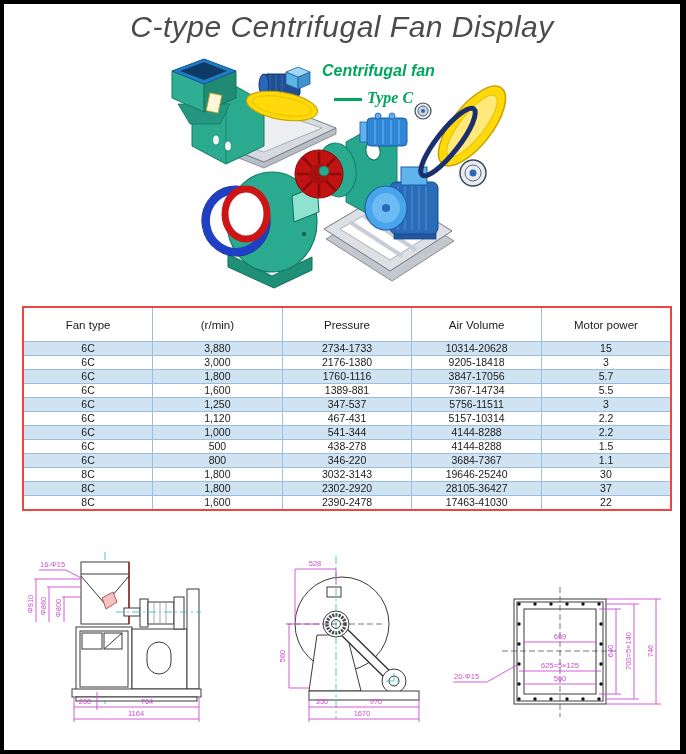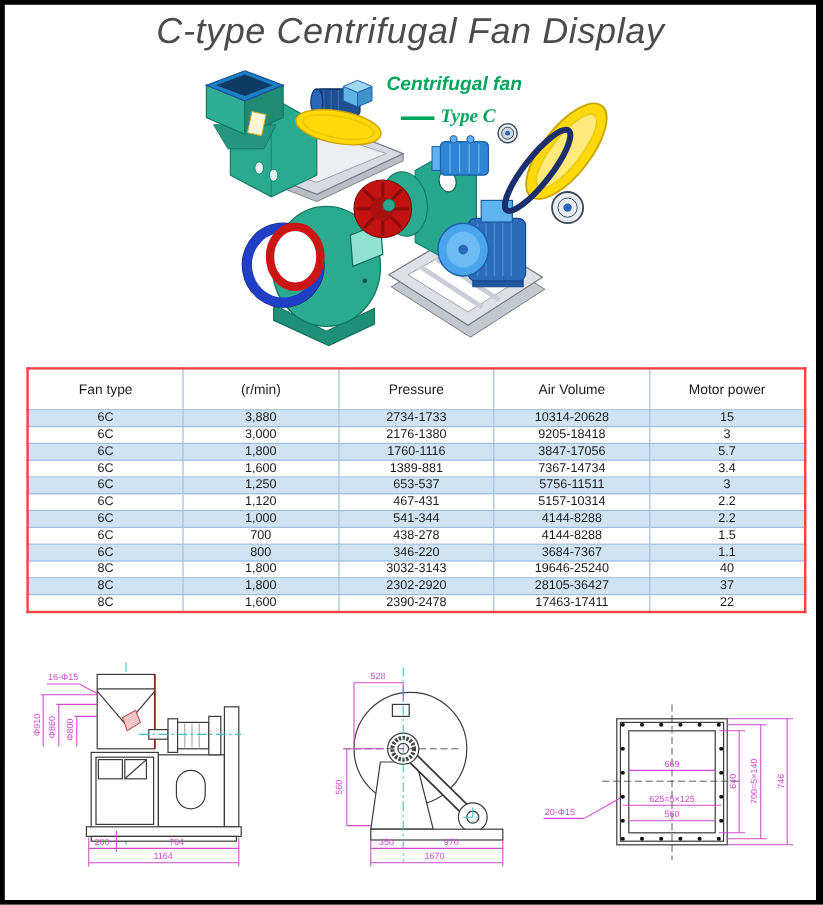--- a/index.html
+++ b/index.html
@@ -204,76 +204,76 @@
           <td>1,800</td>
           <td>1760-1116</td>
           <td>3847-17056</td>
           <td>5.7</td>
         </tr>
       <tr>
           <td>6C</td>
           <td>1,600</td>
           <td>1389-881</td>
           <td>7367-14734</td>
-          <td>3.4</td>
+          <td>5.5</td>
         </tr>
       <tr>
           <td>6C</td>
           <td>1,250</td>
-          <td>653-537</td>
+          <td>347-537</td>
           <td>5756-11511</td>
           <td>3</td>
         </tr>
       <tr>
           <td>6C</td>
           <td>1,120</td>
           <td>467-431</td>
           <td>5157-10314</td>
           <td>2.2</td>
         </tr>
       <tr>
           <td>6C</td>
           <td>1,000</td>
           <td>541-344</td>
           <td>4144-8288</td>
           <td>2.2</td>
         </tr>
       <tr>
           <td>6C</td>
-          <td>700</td>
+          <td>500</td>
           <td>438-278</td>
           <td>4144-8288</td>
           <td>1.5</td>
         </tr>
       <tr>
           <td>6C</td>
           <td>800</td>
           <td>346-220</td>
           <td>3684-7367</td>
           <td>1.1</td>
         </tr>
       <tr>
           <td>8C</td>
           <td>1,800</td>
           <td>3032-3143</td>
           <td>19646-25240</td>
-          <td>40</td>
+          <td>30</td>
         </tr>
       <tr>
           <td>8C</td>
           <td>1,800</td>
           <td>2302-2920</td>
           <td>28105-36427</td>
           <td>37</td>
         </tr>
       <tr>
           <td>8C</td>
           <td>1,600</td>
           <td>2390-2478</td>
-          <td>17463-17411</td>
+          <td>17463-41030</td>
           <td>22</td>
         </tr>
     </tbody>
   </table>
 
   <svg class="cad" style="left:12px; top:538px;" width="195" height="212" viewBox="0 0 195 212">
     <line class="clteal" x1="89" y1="10" x2="89" y2="164"></line>
     <rect class="cadln" x="65" y="20" width="48" height="62"></rect>
     <line x1="113" y1="20" x2="113" y2="82" stroke="#9b2b1e" stroke-width="1.5"></line>
     <line class="cadnf" x1="65" y1="32" x2="113" y2="32" stroke-width="0.6"></line>

